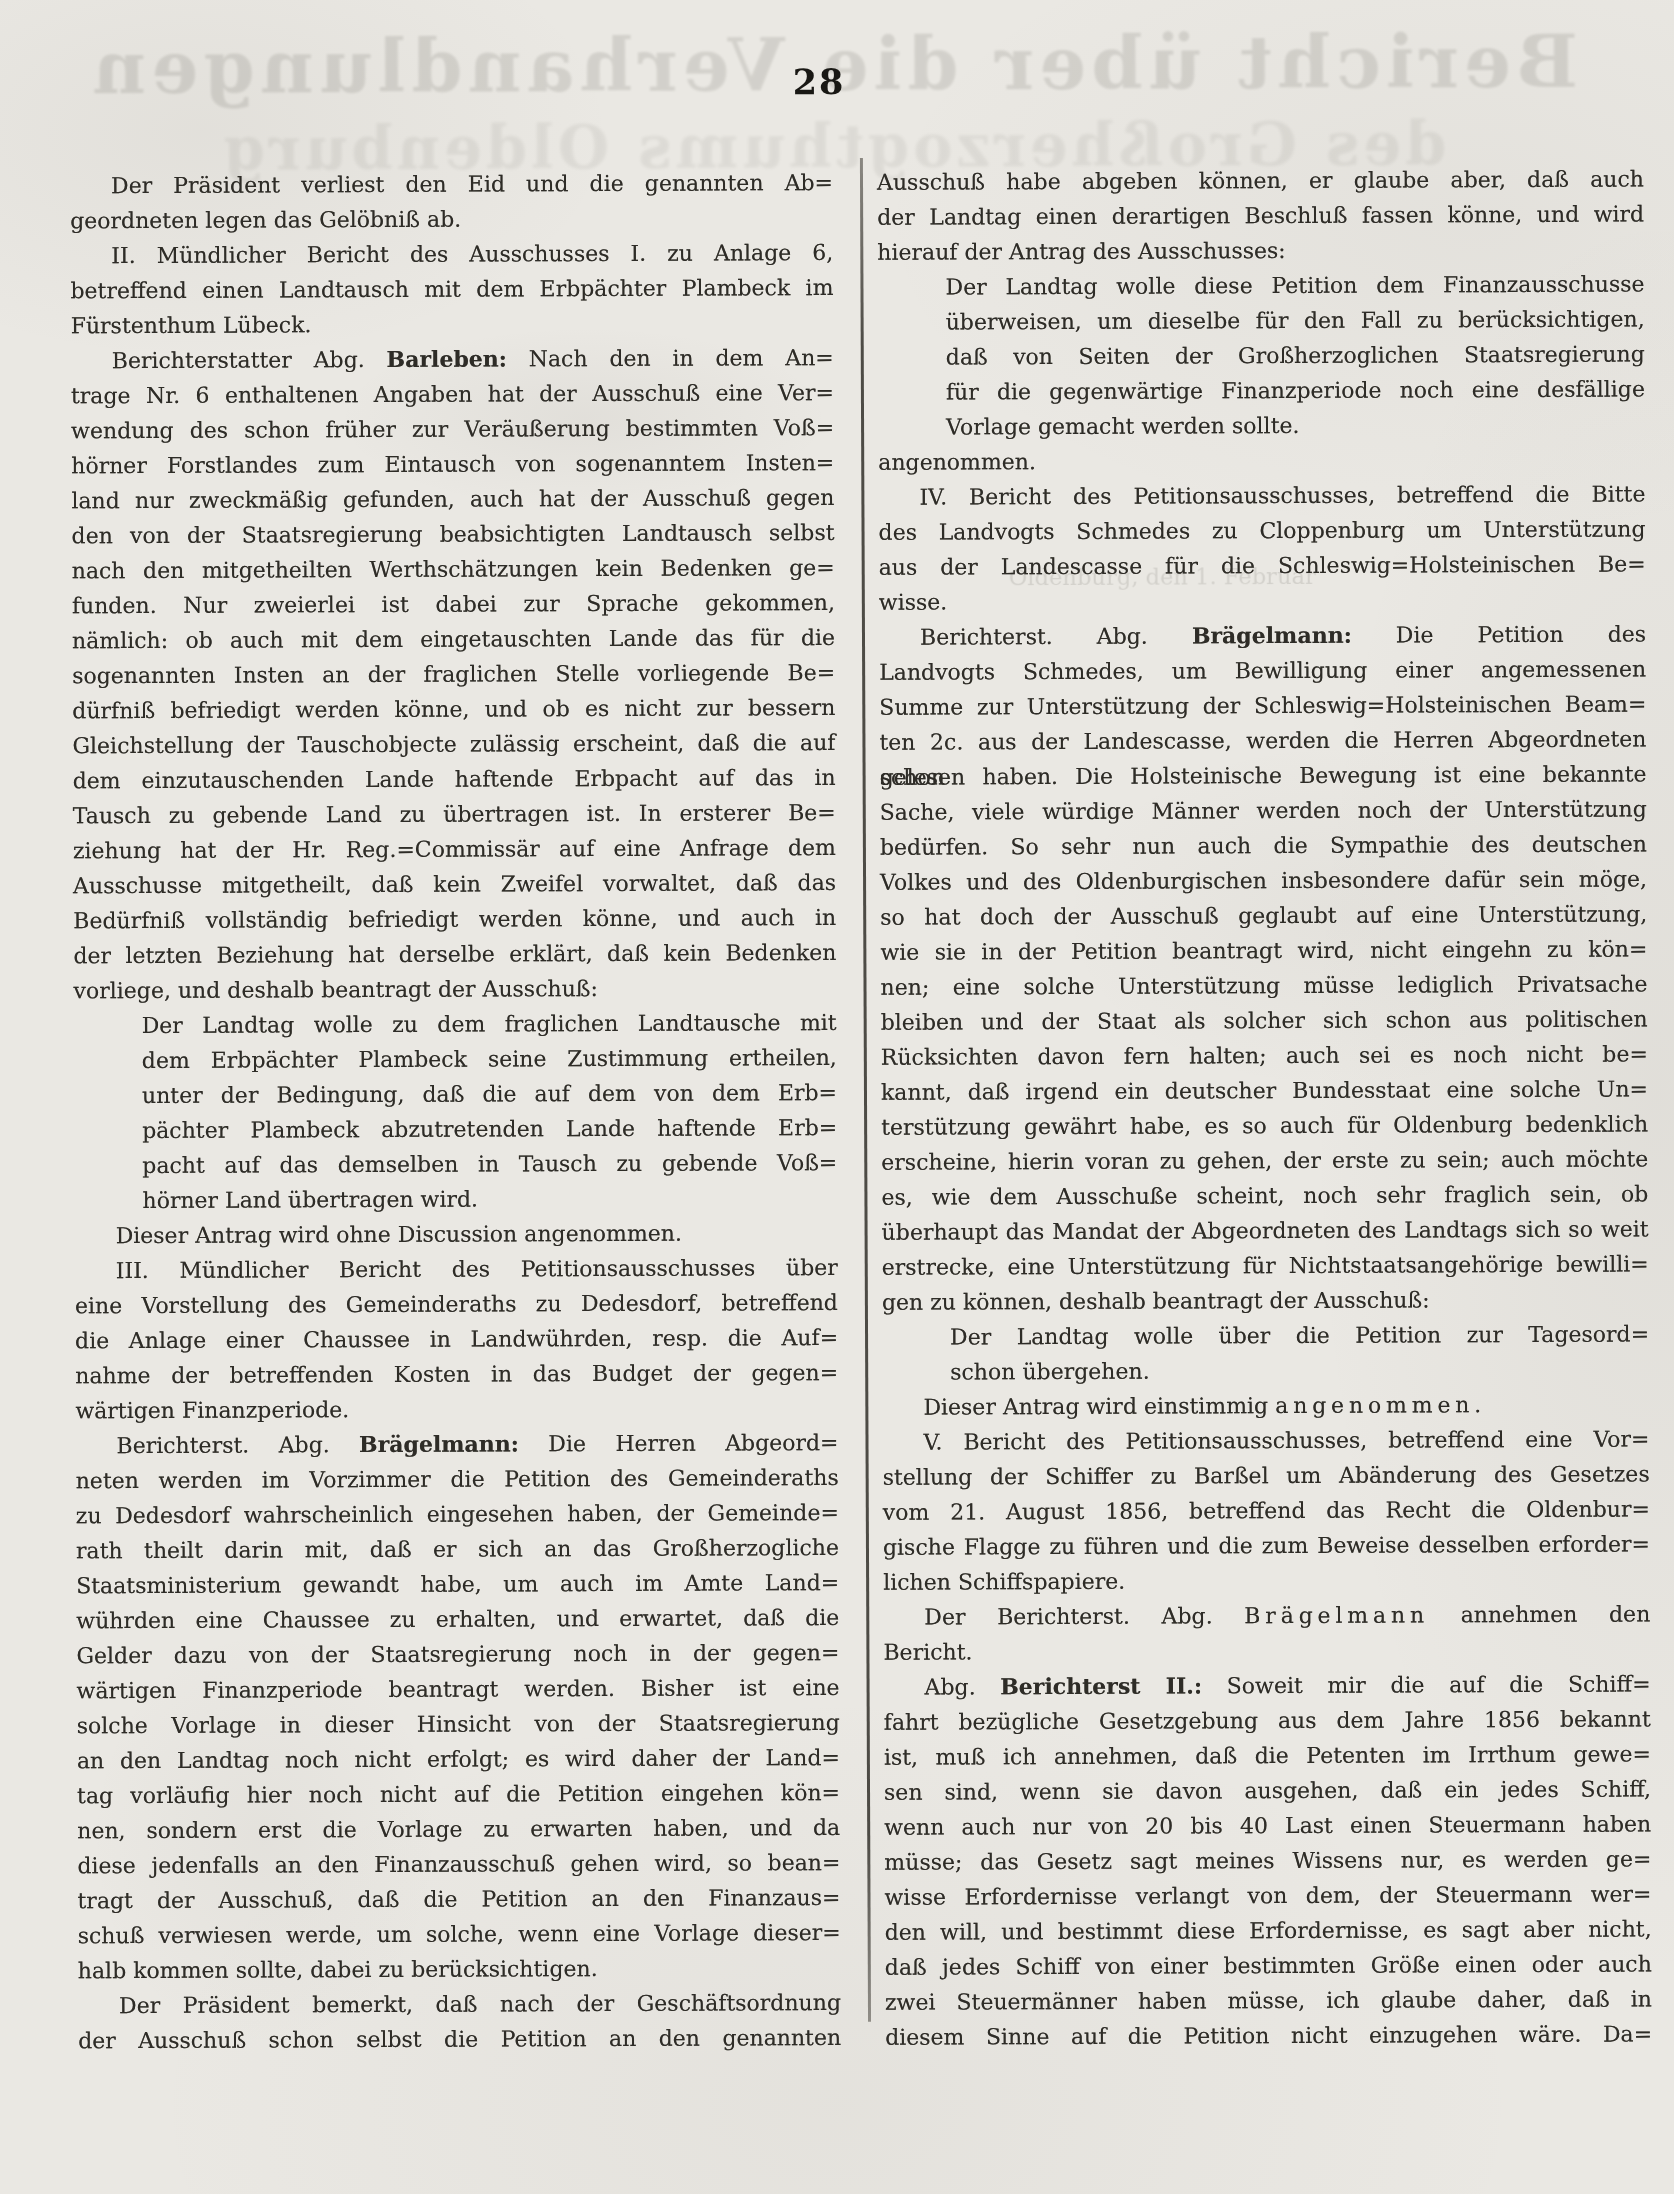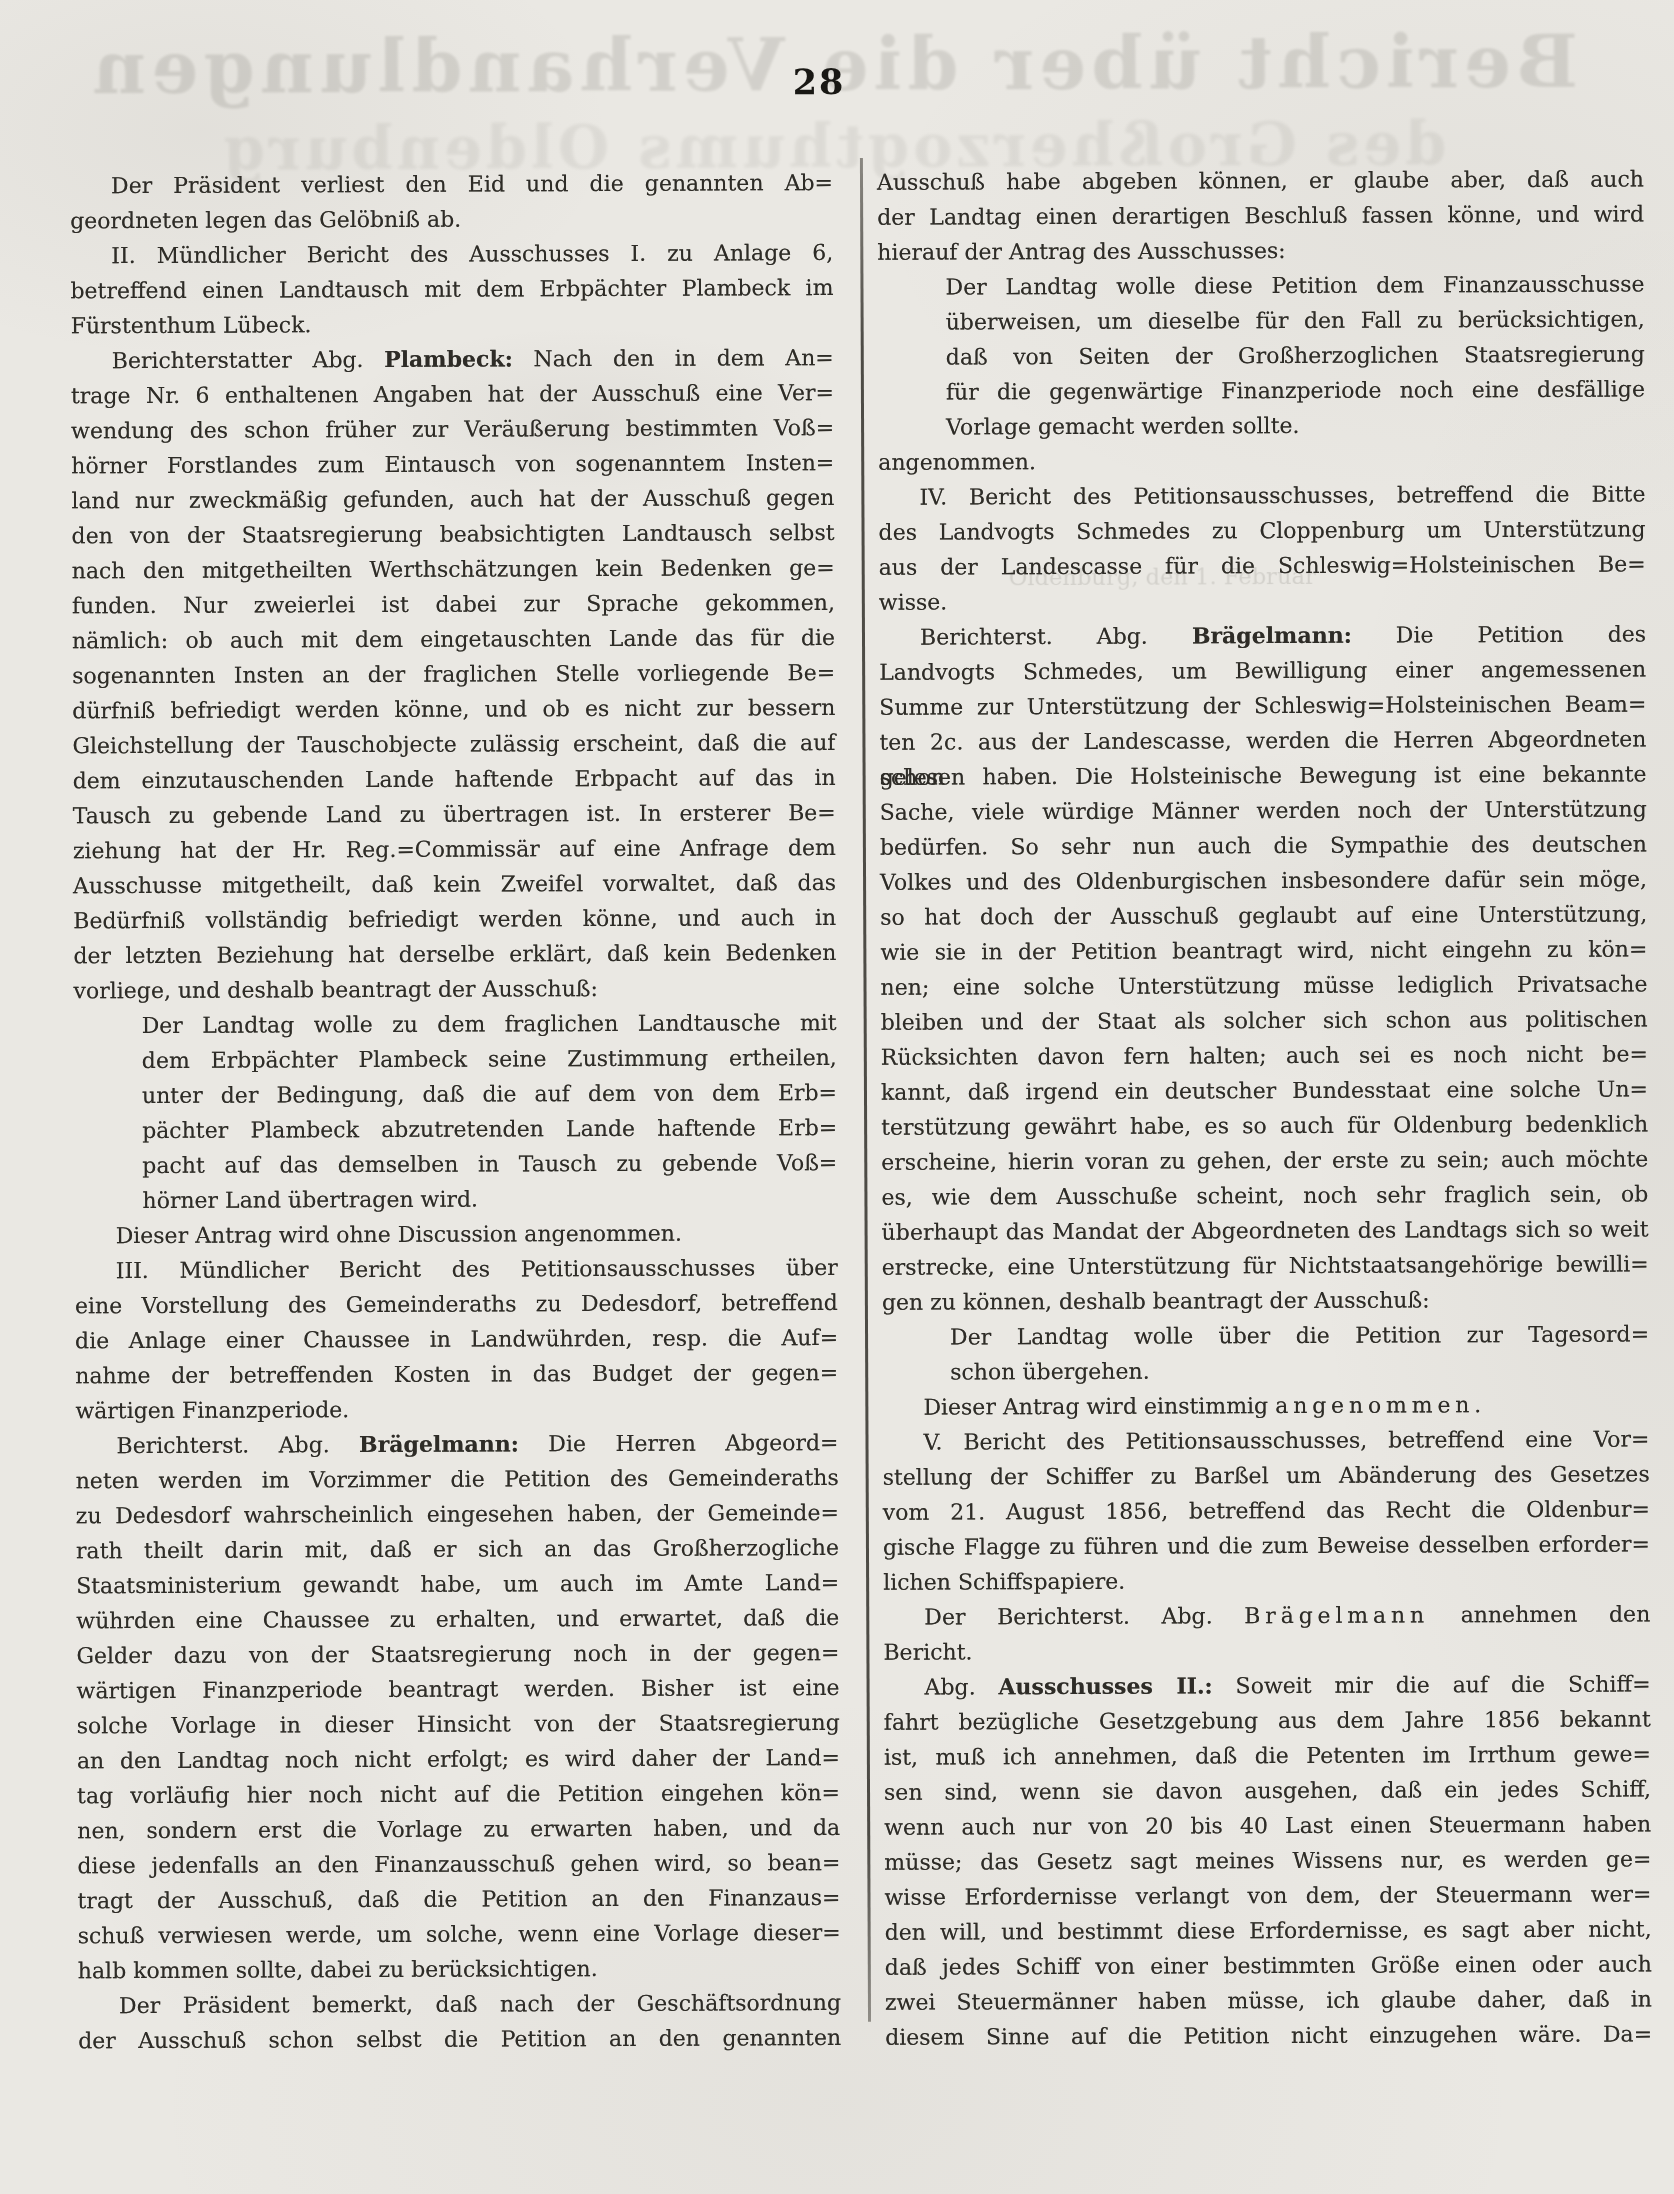--- a/index.html
+++ b/index.html
@@ -111,21 +111,21 @@
     <div class="page-number">28</div>
 
     <div class="divider"></div>
 
     <div class="col col-left">
         <div class="line ind-para"><span class="seg">Der Präsident verliest den Eid und die genannten Ab=</span></div>
         <div class="line endline"><span class="seg">geordneten legen das Gelöbniß ab.</span></div>
         <div class="line ind-para"><span class="seg">II.  Mündlicher Bericht des Ausschusses I. zu Anlage 6,</span></div>
         <div class="line"><span class="seg">betreffend einen Landtausch mit dem Erbpächter Plambeck im</span></div>
         <div class="line endline"><span class="seg">Fürstenthum Lübeck.</span></div>
-        <div class="line ind-para"><span class="seg">Berichterstatter Abg. </span><span class="seg-bold">Plambeck:</span><span class="seg"> Nach den in dem An=</span></div>
+        <div class="line ind-para"><span class="seg">Berichterstatter Abg. </span><span class="seg-bold">Barleben:</span><span class="seg"> Nach den in dem An=</span></div>
         <div class="line"><span class="seg">trage Nr. 6 enthaltenen Angaben hat der Ausschuß eine Ver=</span></div>
         <div class="line"><span class="seg">wendung des schon früher zur Veräußerung bestimmten Voß=</span></div>
         <div class="line"><span class="seg">hörner Forstlandes zum Eintausch von sogenanntem Insten=</span></div>
         <div class="line"><span class="seg">land nur zweckmäßig gefunden, auch hat der Ausschuß gegen</span></div>
         <div class="line"><span class="seg">den von der Staatsregierung beabsichtigten Landtausch selbst</span></div>
         <div class="line"><span class="seg">nach den mitgetheilten Werthschätzungen kein Bedenken ge=</span></div>
         <div class="line"><span class="seg">funden.  Nur zweierlei ist dabei zur Sprache gekommen,</span></div>
         <div class="line"><span class="seg">nämlich: ob auch mit dem eingetauschten Lande das für die</span></div>
         <div class="line"><span class="seg">sogenannten Insten an der fraglichen Stelle vorliegende Be=</span></div>
         <div class="line"><span class="seg">dürfniß befriedigt werden könne, und ob es nicht zur bessern</span></div>
@@ -205,21 +205,21 @@
         <div class="line ind-quote"><span class="seg">Der Landtag wolle über die Petition zur Tagesord=</span></div>
         <div class="line ind-quote endline"><span class="seg">schon übergehen.</span></div>
         <div class="line ind-para endline"><span class="seg">Dieser Antrag wird einstimmig </span><span class="seg-sperr">angenommen.</span></div>
         <div class="line ind-para"><span class="seg">V.  Bericht des Petitionsausschusses, betreffend eine Vor=</span></div>
         <div class="line"><span class="seg">stellung der Schiffer zu Barßel um Abänderung des Gesetzes</span></div>
         <div class="line"><span class="seg">vom 21. August 1856, betreffend das Recht die Oldenbur=</span></div>
         <div class="line"><span class="seg">gische Flagge zu führen und die zum Beweise desselben erforder=</span></div>
         <div class="line endline"><span class="seg">lichen Schiffspapiere.</span></div>
         <div class="line ind-para"><span class="seg">Der Berichterst. Abg. </span><span class="seg-sperr">Brägelmann</span><span class="seg"> annehmen den</span></div>
         <div class="line endline"><span class="seg">Bericht.</span></div>
-        <div class="line ind-para"><span class="seg">Abg. </span><span class="seg-bold">Ausschusses II.:</span><span class="seg"> Soweit mir die auf die Schiff=</span></div>
+        <div class="line ind-para"><span class="seg">Abg. </span><span class="seg-bold">Berichterst II.:</span><span class="seg"> Soweit mir die auf die Schiff=</span></div>
         <div class="line"><span class="seg">fahrt bezügliche Gesetzgebung aus dem Jahre 1856 bekannt</span></div>
         <div class="line"><span class="seg">ist, muß ich annehmen, daß die Petenten im Irrthum gewe=</span></div>
         <div class="line"><span class="seg">sen sind, wenn sie davon ausgehen, daß ein jedes Schiff,</span></div>
         <div class="line"><span class="seg">wenn auch nur von 20 bis 40 Last einen Steuermann haben</span></div>
         <div class="line"><span class="seg">müsse; das Gesetz sagt meines Wissens nur, es werden ge=</span></div>
         <div class="line"><span class="seg">wisse Erfordernisse verlangt von dem, der Steuermann wer=</span></div>
         <div class="line"><span class="seg">den will, und bestimmt diese Erfordernisse, es sagt aber nicht,</span></div>
         <div class="line"><span class="seg">daß jedes Schiff von einer bestimmten Größe einen oder auch</span></div>
         <div class="line"><span class="seg">zwei Steuermänner haben müsse, ich glaube daher, daß in</span></div>
         <div class="line"><span class="seg">diesem Sinne auf die Petition nicht einzugehen wäre.  Da=</span></div>

